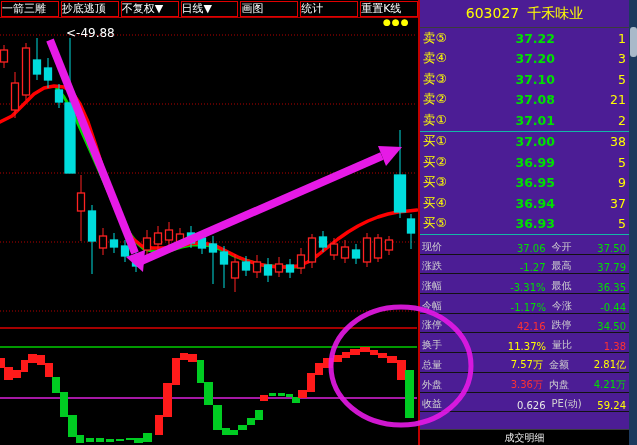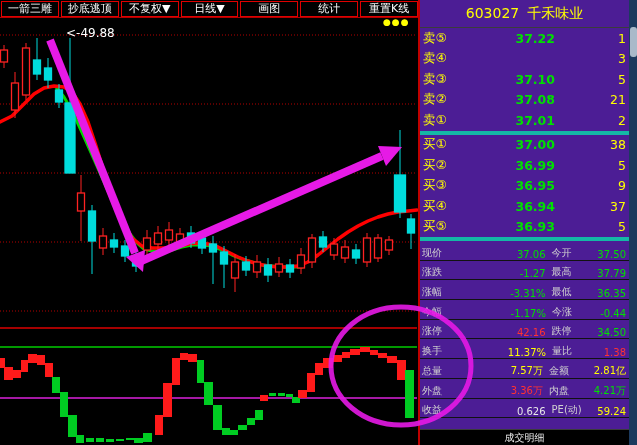--- a/index.html
+++ b/index.html
@@ -2,36 +2,36 @@
 <html><head>
 <meta charset="utf-8">
 <style>
   html,body{margin:0;padding:0;background:#000;}
   body{width:637px;height:445px;position:relative;overflow:hidden;
        font-family:"DejaVu Sans","Liberation Sans",sans-serif;}
   
   .toolbar{position:absolute;left:0;top:0;width:419px;height:18px;box-sizing:border-box;
            display:flex;gap:2px;padding:1px 1px 0 1px;background:#000;border-bottom:1px solid #b00000;}
   .tb-btn{flex:1;box-sizing:border-box;border:1px solid #e00000;background:#000;color:#fff;
-          font-size:11px;line-height:13px;text-align:center;white-space:nowrap;overflow:hidden;cursor:pointer;}
+          font-size:11px;line-height:13px;white-space:nowrap;overflow:hidden;cursor:pointer;}
   
   #chart-svg{position:absolute;left:0;top:18px;z-index:1;}
   .vsep{position:absolute;left:418px;top:0;width:2px;height:445px;background:#c00000;z-index:6;}
   .dots{position:absolute;left:383px;top:17px;color:#ffff00;font-size:9px;letter-spacing:1px;z-index:3;}
   .price-label{position:absolute;left:66px;top:26px;color:#fff;font-size:12px;z-index:3;white-space:nowrap;}
   
   .panel{position:absolute;left:420px;top:0;width:209px;height:445px;background:#4c1d95;z-index:10;}
   .p-header{height:27px;line-height:27px;text-align:center;color:#ffff00;font-size:14px;
             border-bottom:1px solid #3c3c3c;}
   .p-header .code{margin-right:8px;}
   .q-row{height:20.5px;display:flex;align-items:center;font-size:12.5px;}
   .q-label{width:40px;color:#ffff00;padding-left:3px;}
   .q-price{width:92px;text-align:right;font-weight:bold;}
   .q-vol{flex:1;text-align:right;padding-right:3px;color:#ffff00;}
-  .group-sep{border-bottom:4px solid #14b8a6;}
+  .group-sep{border-bottom:1px solid #14b8a6;}
   .s-row{height:19.7px;display:flex;align-items:flex-end;font-size:10px;border-bottom:1px solid #121212;box-sizing:border-box;}
   .s-l1{width:44px;color:#d0d0d0;padding-left:2px;white-space:nowrap;}
   .s-v1{width:80px;text-align:right;white-space:nowrap;}
   .s-l2{width:46px;color:#d0d0d0;padding-left:6px;white-space:nowrap;}
   .s-v2{flex:1;text-align:right;padding-right:3px;white-space:nowrap;}
   .c-green{color:#00e000}.c-red{color:#ff3232}.c-yellow{color:#ffff00}.c-white{color:#e8e8e8}
   .detail-bar{position:absolute;left:420px;top:429px;width:209px;height:16px;line-height:16px;
               text-align:center;color:#f0f0f0;font-size:10px;border-top:1px solid #3c3c3c;background:#000;z-index:11;cursor:pointer;}
   
   .scrollbar{position:absolute;left:629px;top:0;width:8px;height:445px;background:#1c3a5e;z-index:12;}
@@ -201,20 +201,21 @@
     <span class="code">603027</span><span>千禾味业</span>
   </div>
   <div id="sell-group" class="group-sep">
       <div class="q-row">
         <span class="q-label">卖⑤</span>
         <span class="q-price c-green">37.22</span>
         <span class="q-vol">1</span>
       </div>
       <div class="q-row">
         <span class="q-label">卖④</span>
+        <span class="q-price c-green">37.20</span>
         <span class="q-vol">3</span>
       </div>
       <div class="q-row">
         <span class="q-label">卖③</span>
         <span class="q-price c-green">37.10</span>
         <span class="q-vol">5</span>
       </div>
       <div class="q-row">
         <span class="q-label">卖②</span>
         <span class="q-price c-green">37.08</span>

